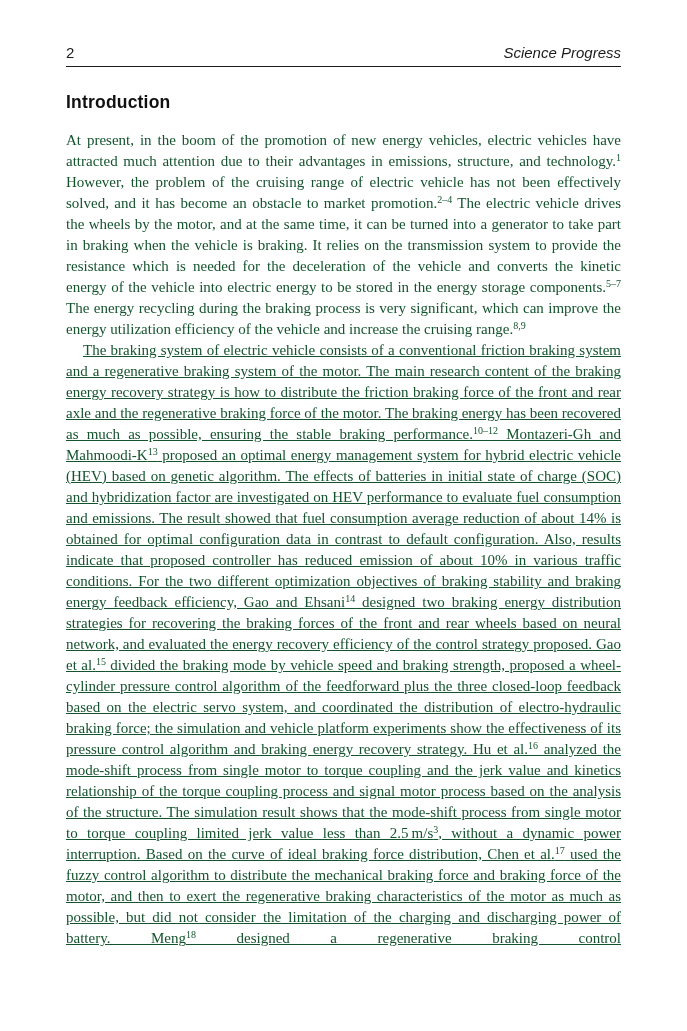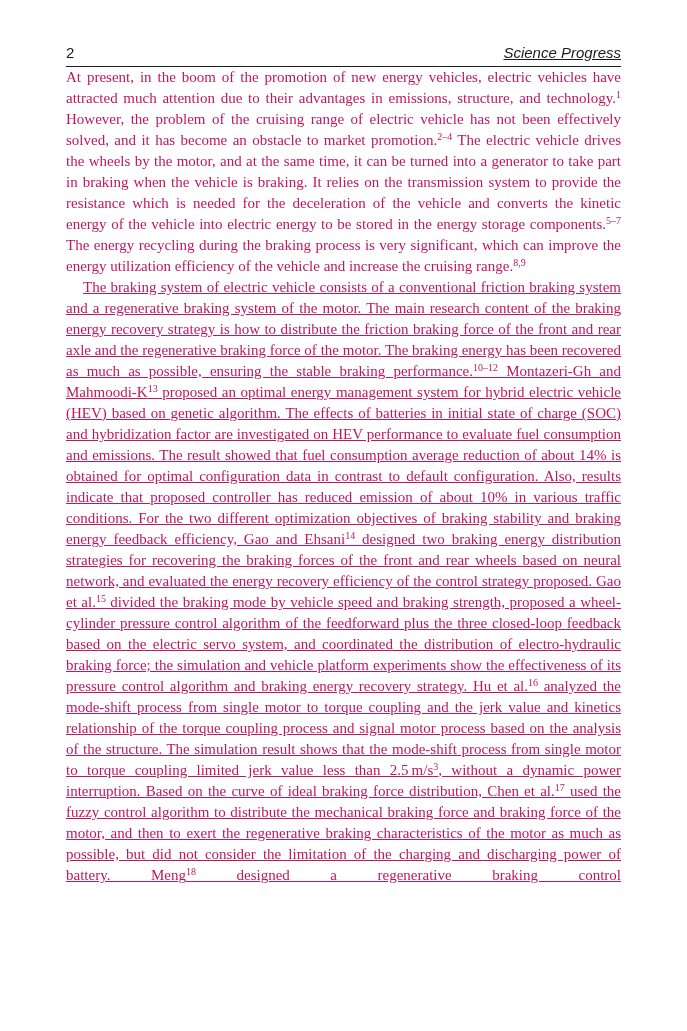--- a/index.html
+++ b/index.html
@@ -21,53 +21,54 @@
   .page-header {
     display: flex;
     justify-content: space-between;
     align-items: baseline;
     font-family: "Liberation Sans", sans-serif;
     font-size: 15px;
     padding-bottom: 5px;
     border-bottom: 1.5px solid #1c1c1c;
   }
   .page-number { font-weight: normal; }
-  .journal-name { font-style: italic; text-decoration: underline; }
+  .journal-name { font-style: italic; }
   .section-title {
     font-family: "Liberation Sans", sans-serif;
     font-weight: bold;
     font-size: 17.5px;
     letter-spacing: 0.2px;
     margin: 25px 0 17px 0;
     color: #111111;
   }
   .article-body {
     font-family: "Liberation Serif", serif;
     font-size: 15px;
     line-height: 21px;
     text-align: justify;
-    color: #be185d;
+    color: #14532d;
   }
   .article-body p { margin: 0; }
   .article-body p.indent { text-indent: 17px; }
   .article-body p.justify-last { text-align-last: justify; text-decoration: underline; }
   .sup {
     font-size: 10px;
     line-height: 0;
     position: relative;
     top: -5px;
   }
 </style>
 </head>
 <body>
 
 <div class="page">
   <div class="page-header">
     <span class="page-number">2</span>
     <span class="journal-name">Science Progress</span>
   </div>
 
+  <h1 class="section-title">Introduction</h1>
 
   <div class="article-body">
       <p><span>At present, in the boom of the promotion of new energy vehicles, electric vehicles have attracted much attention due to their advantages in emissions, structure, and technology.</span><span class="sup">1</span><span> However, the problem of the cruising range of electric vehicle has not been effectively solved, and it has become an obstacle to market promotion.</span><span class="sup">2–4</span><span> The electric vehicle drives the wheels by the motor, and at the same time, it can be turned into a generator to take part in braking when the vehicle is braking. It relies on the transmission system to provide the resistance which is needed for the deceleration of the vehicle and converts the kinetic energy of the vehicle into electric energy to be stored in the energy storage components.</span><span class="sup">5–7</span><span> The energy recycling during the braking process is very significant, which can improve the energy utilization efficiency of the vehicle and increase the cruising range.</span><span class="sup">8,9</span></p>
       <p class="indent justify-last"><span>The braking system of electric vehicle consists of a conventional friction braking system and a regenerative braking system of the motor. The main research content of the braking energy recovery strategy is how to distribute the friction braking force of the front and rear axle and the regenerative braking force of the motor. The braking energy has been recovered as much as possible, ensuring the stable braking performance.</span><span class="sup">10–12</span><span> Montazeri-Gh and Mahmoodi-K</span><span class="sup">13</span><span> proposed an optimal energy management system for hybrid electric vehicle (HEV) based on genetic algorithm. The effects of batteries in initial state of charge (SOC) and hybridization factor are investigated on HEV performance to evaluate fuel consumption and emissions. The result showed that fuel consumption average reduction of about 14% is obtained for optimal configuration data in contrast to default configuration. Also, results indicate that proposed controller has reduced emission of about 10% in various traffic conditions. For the two different optimization objectives of braking stability and braking energy feedback efficiency, Gao and Ehsani</span><span class="sup">14</span><span> designed two braking energy distribution strategies for recovering the braking forces of the front and rear wheels based on neural network, and evaluated the energy recovery efficiency of the control strategy proposed. Gao et al.</span><span class="sup">15</span><span> divided the braking mode by vehicle speed and braking strength, proposed a wheel-cylinder pressure control algorithm of the feedforward plus the three closed-loop feedback based on the electric servo system, and coordinated the distribution of electro-hydraulic braking force; the simulation and vehicle platform experiments show the effectiveness of its pressure control algorithm and braking energy recovery strategy. Hu et al.</span><span class="sup">16</span><span> analyzed the mode-shift process from single motor to torque coupling and the jerk value and kinetics relationship of the torque coupling process and signal motor process based on the analysis of the structure. The simulation result shows that the mode-shift process from single motor to torque coupling limited jerk value less than 2.5 m/s</span><span class="sup">3</span><span>, without a dynamic power interruption. Based on the curve of ideal braking force distribution, Chen et al.</span><span class="sup">17</span><span> used the fuzzy control algorithm to distribute the mechanical braking force and braking force of the motor, and then to exert the regenerative braking characteristics of the motor as much as possible, but did not consider the limitation of the charging and discharging power of battery. Meng</span><span class="sup">18</span><span> designed a regenerative braking control</span></p>
     </div>
 </div>
 
 </body></html>

